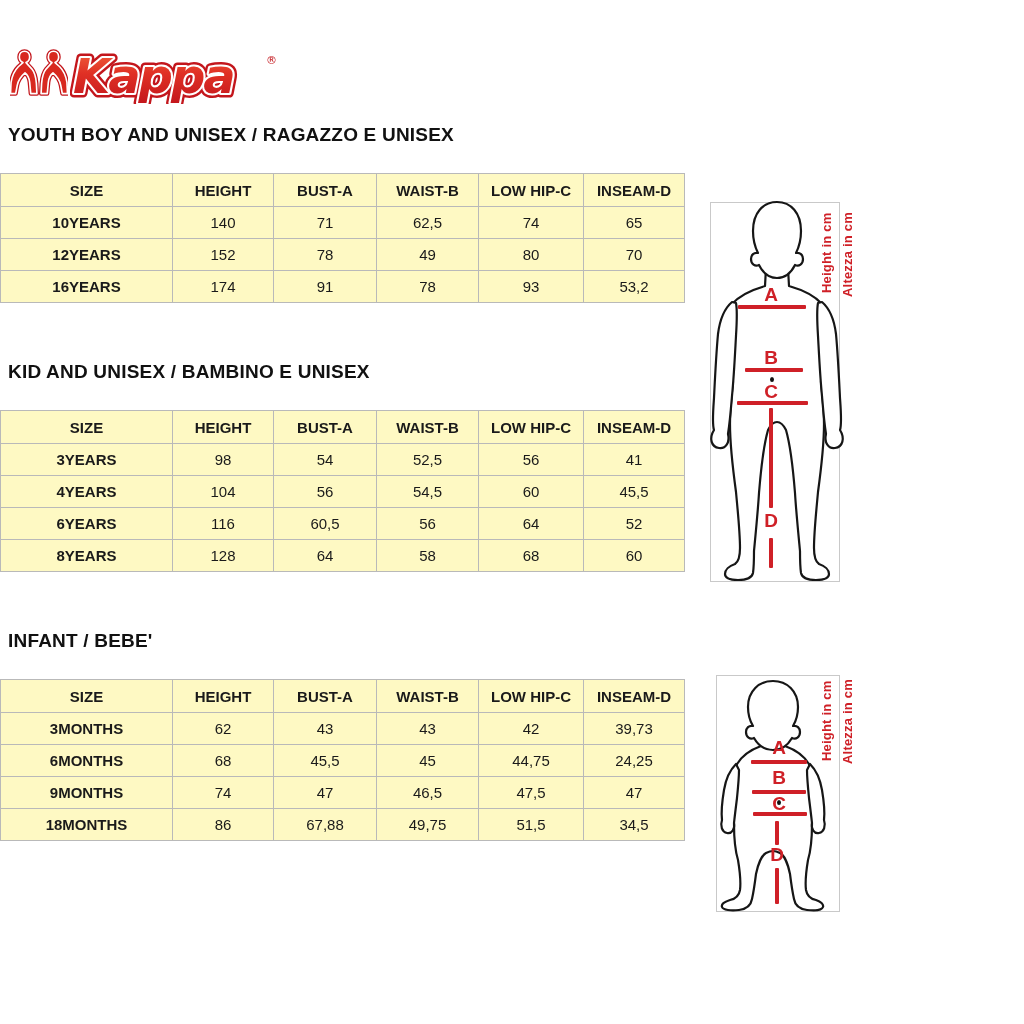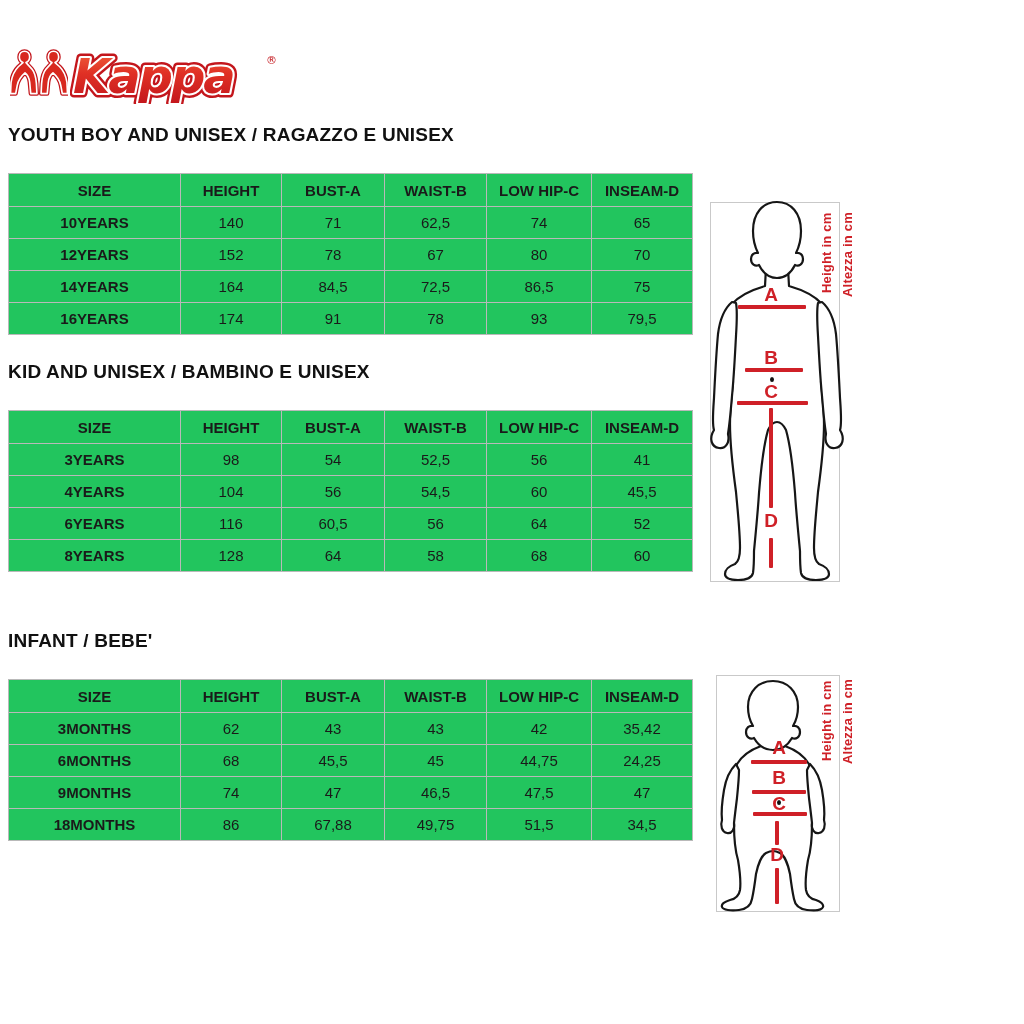--- a/index.html
+++ b/index.html
@@ -10,22 +10,22 @@
   .abs{position:absolute;}
   
   .logo{left:10px;top:48px;display:flex;align-items:flex-start;gap:2px;}
   
   .section-title{
     left:8px;font-size:19px;font-weight:bold;letter-spacing:.2px;color:#111;
     white-space:nowrap;
   }
   
   table.size-table{
-    position:absolute;left:8px;width:684px;border-collapse:collapse;
-    table-layout:fixed;background:#22c55e;
+    position:absolute;left:0;width:684px;border-collapse:collapse;
+    table-layout:fixed;background:#fef9c3;
   }
   table.size-table th, table.size-table td{
     border:1px solid #b9b9b9;text-align:center;vertical-align:middle;
     font-size:15px;padding:0;height:31px;color:#1a1a1a;
   }
   table.size-table th{font-weight:bold;height:32px;}
   table.size-table td.size-cell{font-weight:bold;}
   
   .fig-frame{border:1px solid #c9c9c9;background:transparent;}
   .vlabel{
@@ -105,39 +105,31 @@
         <td>140</td>
         <td>71</td>
         <td>62,5</td>
         <td>74</td>
         <td>65</td>
       </tr>
       <tr>
         <td class="size-cell">12YEARS</td>
         <td>152</td>
         <td>78</td>
-        <td>67</td>
+        <td>49</td>
         <td>80</td>
         <td>70</td>
-      </tr>
-      <tr>
-        <td class="size-cell">14YEARS</td>
-        <td>164</td>
-        <td>84,5</td>
-        <td>72,5</td>
-        <td>86,5</td>
-        <td>75</td>
       </tr>
       <tr>
         <td class="size-cell">16YEARS</td>
         <td>174</td>
         <td>91</td>
         <td>78</td>
         <td>93</td>
-        <td>79,5</td>
+        <td>53,2</td>
       </tr>
     </tbody>
   </table>
 <table class="size-table" style="top:410px;">
   <colgroup>
       <col style="width:172px">
       <col style="width:101px">
       <col style="width:103px">
       <col style="width:102px">
       <col style="width:105px">
@@ -207,21 +199,21 @@
         <th>INSEAM-D</th>
       </tr>
     </thead>
     <tbody>
       <tr>
         <td class="size-cell">3MONTHS</td>
         <td>62</td>
         <td>43</td>
         <td>43</td>
         <td>42</td>
-        <td>35,42</td>
+        <td>39,73</td>
       </tr>
       <tr>
         <td class="size-cell">6MONTHS</td>
         <td>68</td>
         <td>45,5</td>
         <td>45</td>
         <td>44,75</td>
         <td>24,25</td>
       </tr>
       <tr>

